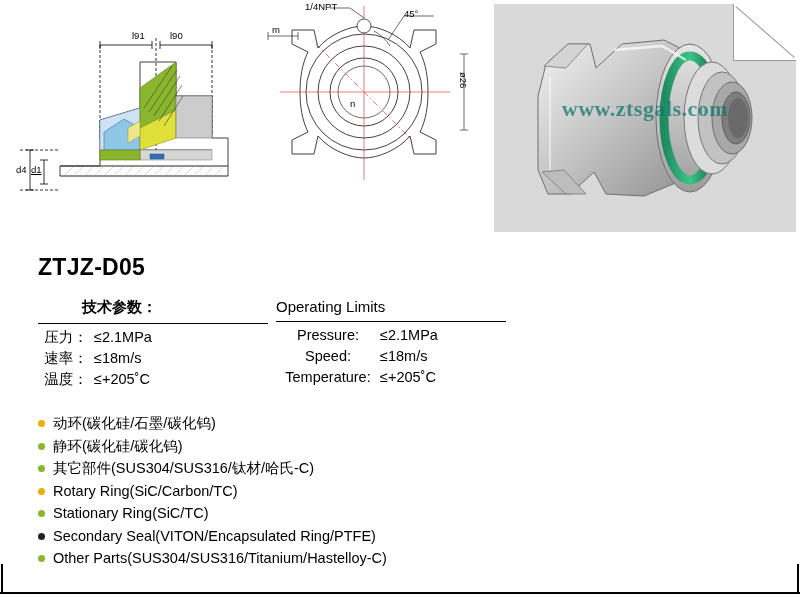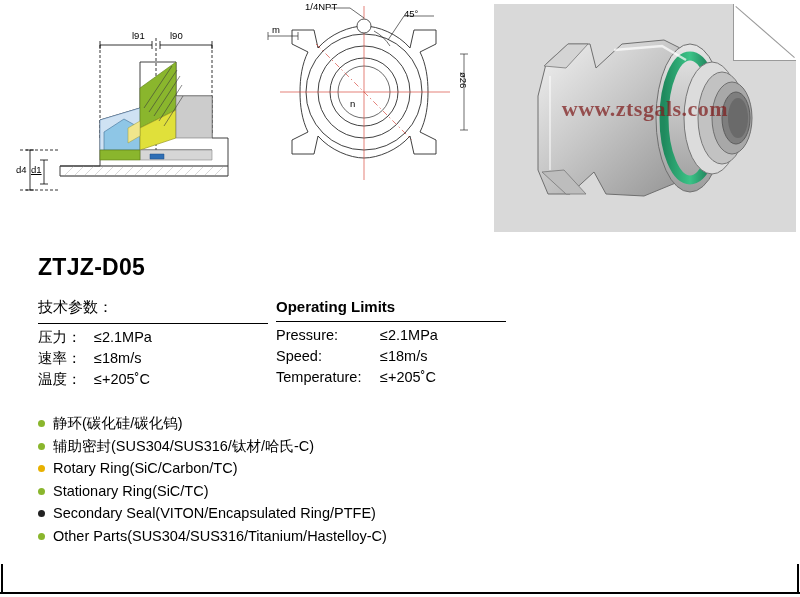--- a/index.html
+++ b/index.html
@@ -47,21 +47,21 @@
     transform-origin: left top;
   }
   #watermark {
     position: absolute;
     left: 16px; top: 92px;
     width: 270px;
     text-align: center;
     font-family: "Liberation Serif", serif;
     font-weight: bold;
     font-size: 22px;
-    color: #7f1d1d;
+    color: #0f766e;
     opacity: .72;
     letter-spacing: .5px;
   }
 
   
   #model-title {
     position: absolute;
     left: 38px; top: 254px;
     font-size: 23px;
     font-weight: bold;
@@ -71,36 +71,36 @@
   
   .spec-block {
     position: absolute;
     top: 298px;
   }
   #spec-cn { left: 38px; width: 230px; }
   #spec-en { left: 276px; width: 230px; }
 
   .spec-head {
     font-size: 15px;
-    font-weight: bold;
+    font-weight: normal;
     padding-bottom: 6px;
   }
-  .spec-head.cn { font-weight: normal; }
+  .spec-head.cn { font-weight: bold; margin-left: 44px; }
   .rule {
     height: 1px;
     background: #000;
     margin-bottom: 3px;
   }
   .spec-row {
     display: flex;
     font-size: 14.5px;
     line-height: 19px;
     padding: 1px 0;
   }
-  .spec-row .k { min-width: 56px; }
+  .spec-row .k { min-width: 56px; text-align: center; }
   #spec-en .spec-row .k { min-width: 104px; }
   .spec-row .v { white-space: nowrap; }
 
   
   #bullets {
     position: absolute;
     left: 38px; top: 412px;
     width: 740px;
   }
   .bullet-line {
@@ -359,26 +359,30 @@
     <span class="v">≤18m/s</span>
   </div>
   <div class="spec-row">
     <span class="k">Temperature:</span>
     <span class="v">≤+205˚C</span>
   </div>
 </div>
 
 <div id="bullets">
   <div class="bullet-line">
+    <span class="dot" style="background: rgb(232, 177, 0);"></span>
+    <span class="txt">动环(碳化硅/石墨/碳化钨)</span>
+  </div>
+  <div class="bullet-line">
     <span class="dot" style="background: rgb(138, 182, 45);"></span>
     <span class="txt">静环(碳化硅/碳化钨)</span>
   </div>
   <div class="bullet-line">
     <span class="dot" style="background: rgb(138, 182, 45);"></span>
-    <span class="txt">辅助密封(SUS304/SUS316/钛材/哈氏-C)</span>
+    <span class="txt">其它部件(SUS304/SUS316/钛材/哈氏-C)</span>
   </div>
   <div class="bullet-line">
     <span class="dot" style="background: rgb(232, 177, 0);"></span>
     <span class="txt">Rotary  Ring(SiC/Carbon/TC)</span>
   </div>
   <div class="bullet-line">
     <span class="dot" style="background: rgb(138, 182, 45);"></span>
     <span class="txt">Stationary  Ring(SiC/TC)</span>
   </div>
   <div class="bullet-line">

